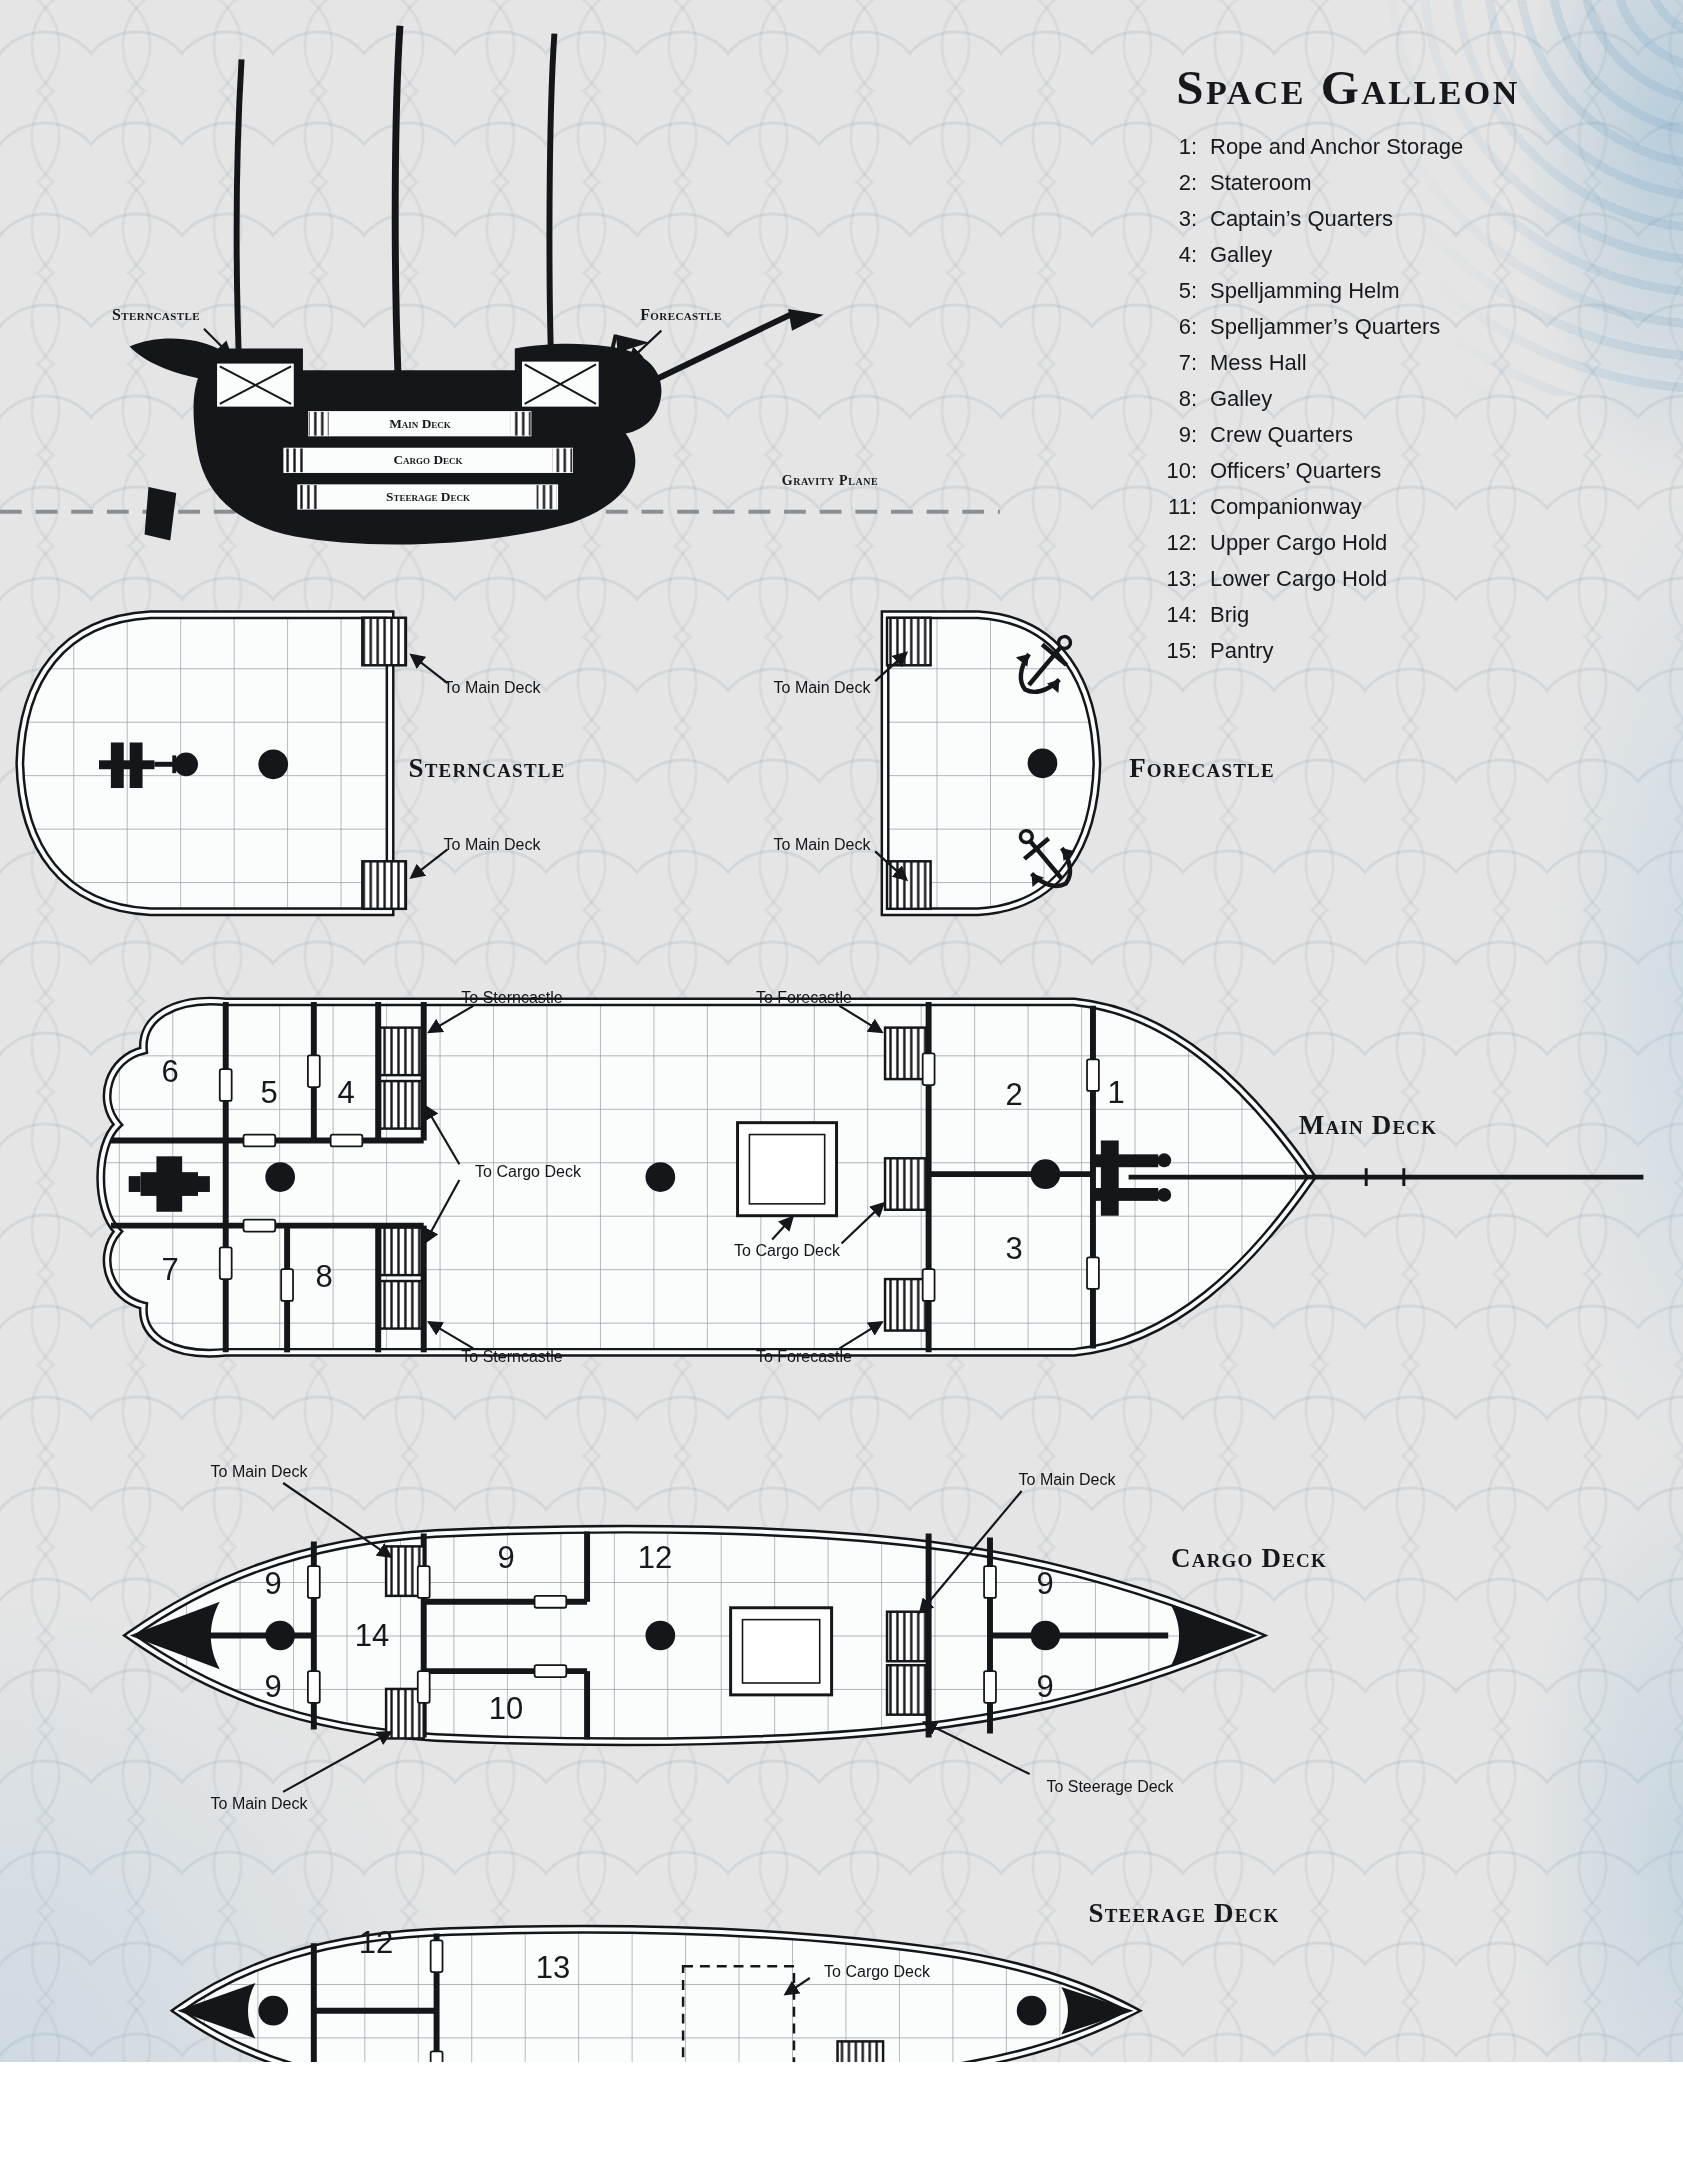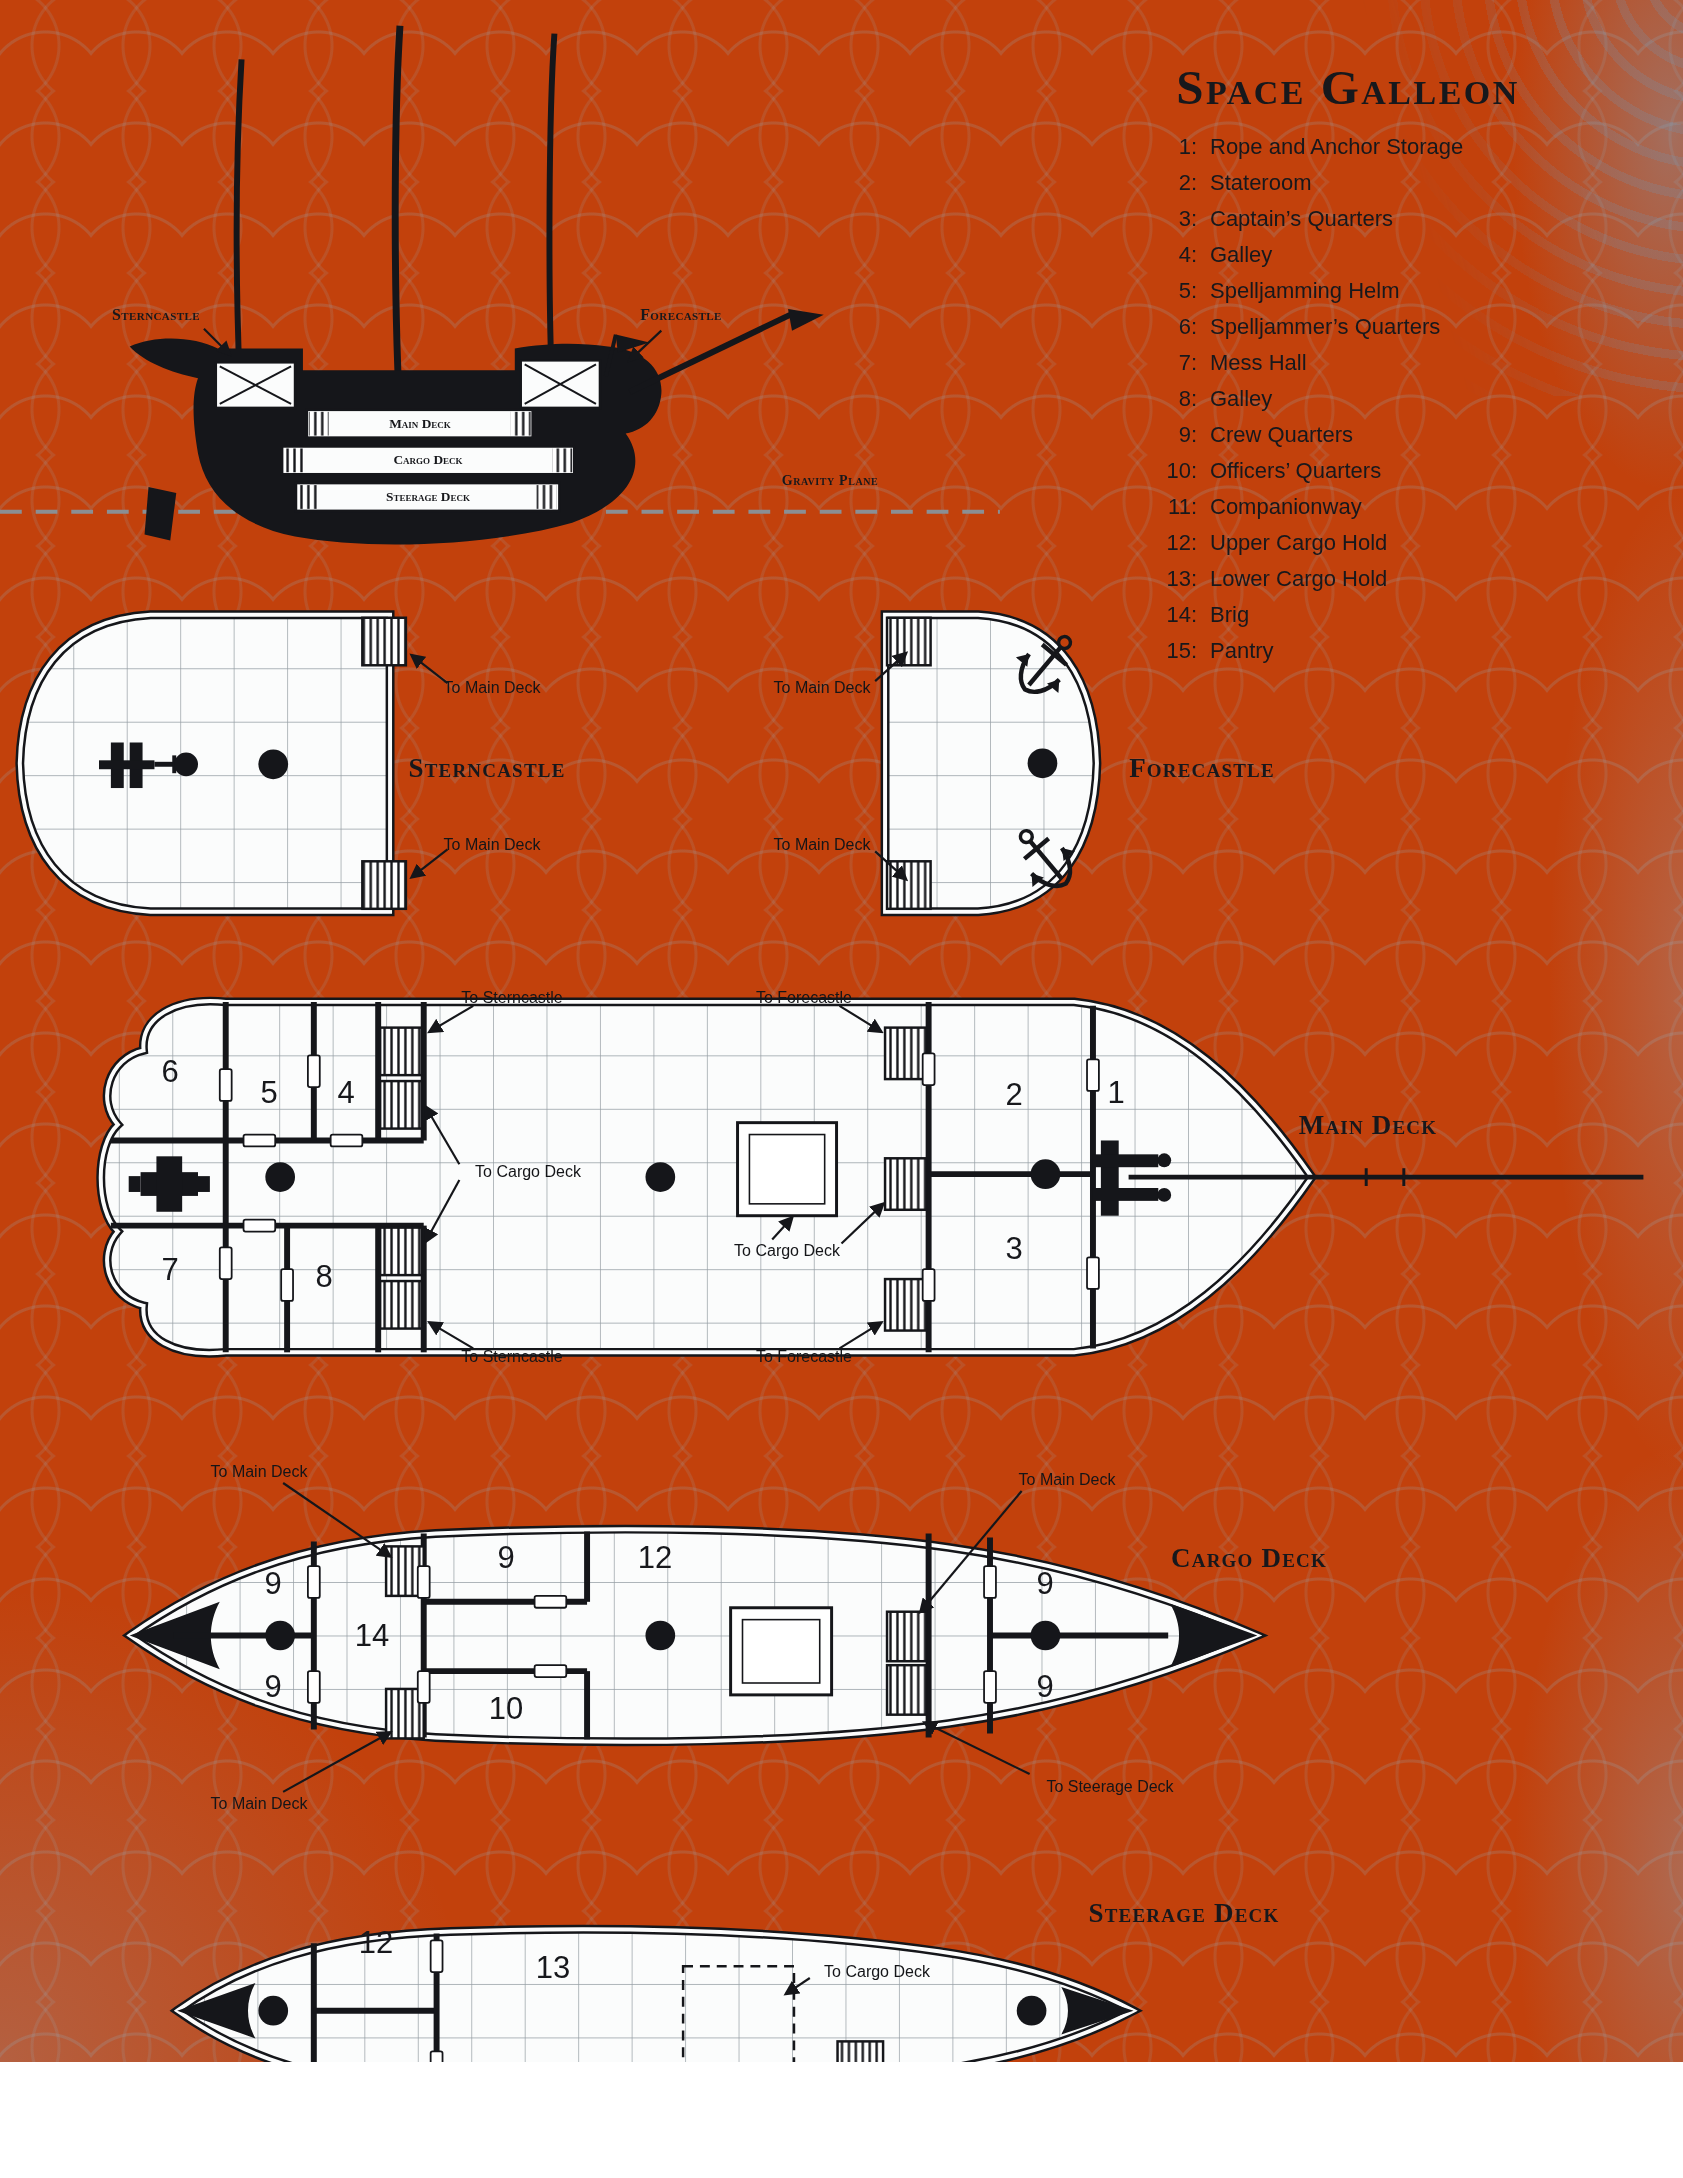--- a/index.html
+++ b/index.html
@@ -1,18 +1,18 @@
 <!DOCTYPE html>
 <html><head>
 <meta charset="utf-8">
 <style>
   html,body{margin:0;padding:0;}
   #page{
     position:relative; width:1683px; height:2062px; overflow:hidden;
-    background-color:#c2410c;
+    background-color:#e5e5e5;
   }
   .bg-scales{
     position:absolute; inset:0;
     background-image:
       radial-gradient(circle at 50% 100%, rgba(255,255,255,0) 56%, rgba(152,166,177,.22) 57%, rgba(152,166,177,.22) 59%, rgba(255,255,255,0) 60%),
       radial-gradient(circle at 0% 50%,  rgba(255,255,255,0) 56%, rgba(152,166,177,.16) 57%, rgba(152,166,177,.16) 59%, rgba(255,255,255,0) 60%),
       radial-gradient(circle at 100% 50%, rgba(255,255,255,0) 56%, rgba(152,166,177,.16) 57%, rgba(152,166,177,.16) 59%, rgba(255,255,255,0) 60%);
     background-size:91px 91px;
   }
   .wash-right{

